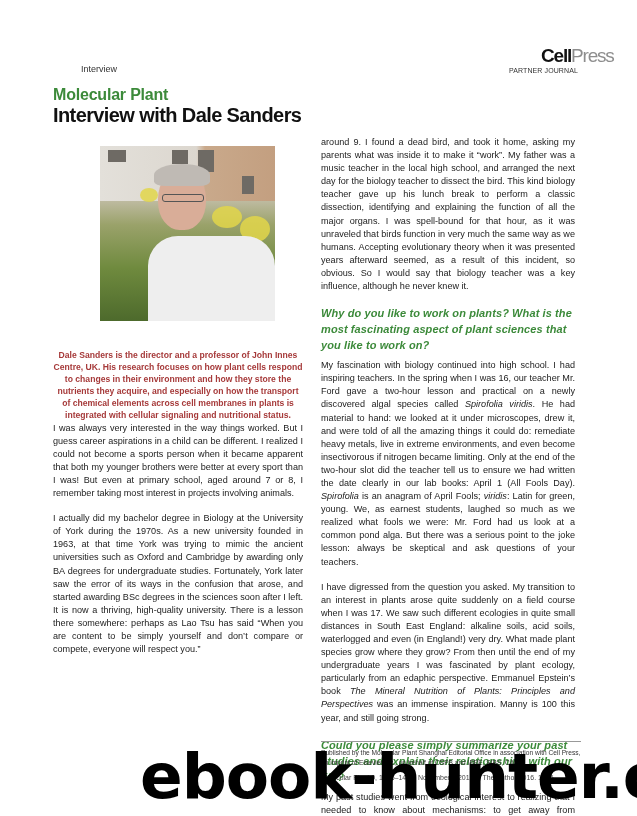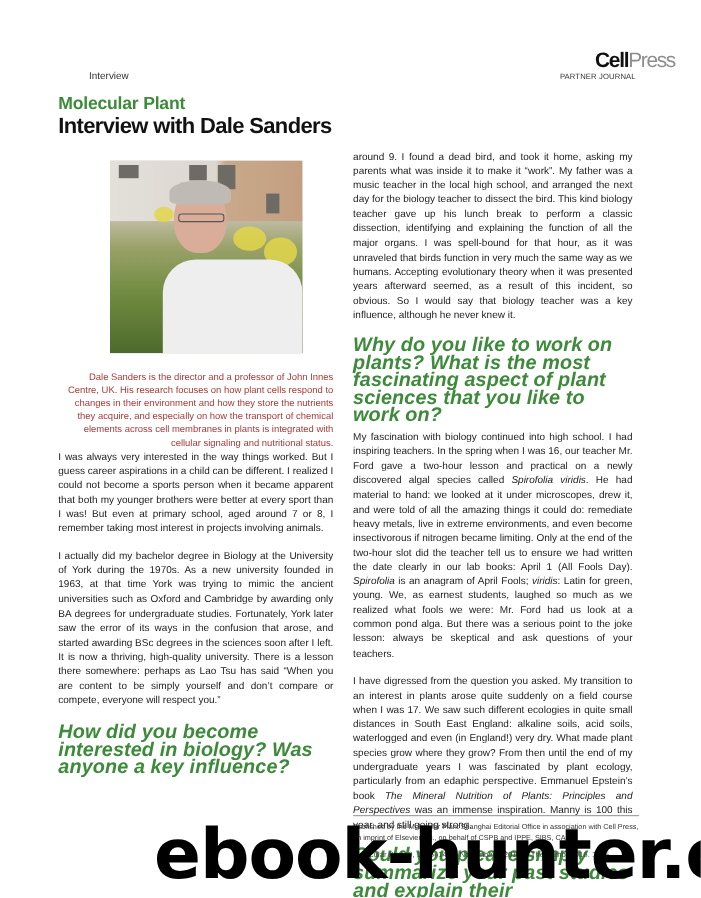--- a/index.html
+++ b/index.html
@@ -20,22 +20,22 @@
     .photo { width: 175px; height: 175px; margin-left: 47px; position: relative; overflow: hidden;
       background: linear-gradient(180deg, #d8d2c8 0%, #cfc6ba 25%, #9aa26a 45%, #6f8a3e 70%, #4d6a2c 100%); }
     .photo .bldg { position: absolute; left: 0; top: 0; width: 175px; height: 55px; background: linear-gradient(90deg, #e3e0da 0%, #dcd7cf 55%, #c9a98b 60%, #c39f80 100%); }
     .photo .win { position: absolute; background: #6e6a64; }
     .photo .bloom { position: absolute; border-radius: 50%; background: #e2d64a; opacity: 0.85; }
     .photo .shirt { position: absolute; left: 48px; top: 90px; width: 127px; height: 90px; background: #eeeeee; border-radius: 30px 30px 0 0; }
     .photo .head { position: absolute; left: 58px; top: 22px; width: 48px; height: 62px; background: #d9ad98; border-radius: 50% 50% 45% 45%; }
     .photo .hair { position: absolute; left: 54px; top: 18px; width: 56px; height: 22px; background: #bfbab4; border-radius: 50% 50% 20% 20%; }
     .photo .glasses { position: absolute; left: 62px; top: 48px; width: 40px; height: 6px; border: 1px solid #555; border-radius: 3px; }
 
-    .bio { color: #a63a3a; font-weight: normal; font-size: 8.6px; line-height: 12.1px; margin-top: 15px; text-align: right; }
-    h2.q { color: #3c8a3a; font-style: italic; font-weight: bold; font-size: 18px; line-height: 16px; margin: 14px 0 6px 0; text-align: left; letter-spacing: 0.1px; }
+    .bio { color: #a63a3a; font-weight: bold; font-size: 8.6px; line-height: 12.1px; margin-top: 28px; text-align: center; }
+    h2.q { color: #3c8a3a; font-style: italic; font-weight: bold; font-size: 11px; line-height: 16px; margin: 14px 0 6px 0; text-align: left; letter-spacing: 0.1px; }
     .col-right h2.q { margin-top: 12px; }
     p.a { margin: 0 0 12px 0; }
     p.a.tight { margin-bottom: 0; }
 
     .footnote { position: absolute; left: 321px; top: 741px; width: 260px; border-top: 1px solid #999; padding-top: 6px; font-size: 6.6px; line-height: 9.5px; color: #333; }
     .citation { position: absolute; left: 321px; top: 774px; font-size: 7px; color: #444; }
 
     .watermark { position: absolute; left: 140px; top: 742px; font-size: 63px; font-weight: bold; color: #000; letter-spacing: -1px; white-space: nowrap; line-height: 70px; font-family: "DejaVu Sans", sans-serif; }
   </style>
 </head>
@@ -66,21 +66,20 @@
     <div class="hair"></div>
     <div class="glasses"></div>
   </div>
 
   <div class="bio">Dale Sanders is the director and a professor of John Innes Centre, UK. His research focuses on how plant cells respond to changes in their environment and how they store the nutrients they acquire, and especially on how the transport of chemical elements across cell membranes in plants is integrated with cellular signaling and nutritional status.</div>
 
   <p class="a">I was always very interested in the way things worked. But I guess career aspirations in a child can be different. I realized I could not become a sports person when it became apparent that both my younger brothers were better at every sport than I was! But even at primary school, aged around 7 or 8, I remember taking most interest in projects involving animals.</p>
 
   <p class="a">I actually did my bachelor degree in Biology at the University of York during the 1970s. As a new university founded in 1963, at that time York was trying to mimic the ancient universities such as Oxford and Cambridge by awarding only BA degrees for undergraduate studies. Fortunately, York later saw the error of its ways in the confusion that arose, and started awarding BSc degrees in the sciences soon after I left. It is now a thriving, high-quality university. There is a lesson there somewhere: perhaps as Lao Tsu has said “When you are content to be simply yourself and don’t compare or compete, everyone will respect you.”</p>
 
-  <h2 class="q">How did you become interested in biology? Was anyone a key influence?</h2>
 
 </div>
 
 <div class="col col-right">
   <p class="a tight">around 9. I found a dead bird, and took it home, asking my parents what was inside it to make it “work”. My father was a music teacher in the local high school, and arranged the next day for the biology teacher to dissect the bird. This kind biology teacher gave up his lunch break to perform a classic dissection, identifying and explaining the function of all the major organs. I was spell-bound for that hour, as it was unraveled that birds function in very much the same way as we humans. Accepting evolutionary theory when it was presented years afterward seemed, as a result of this incident, so obvious. So I would say that biology teacher was a key influence, although he never knew it.</p>
 
   <h2 class="q">Why do you like to work on plants? What is the most fascinating aspect of plant sciences that you like to work on?</h2>
   <p class="a"><span>My fascination with biology continued into high school. I had inspiring teachers. In the spring when I was 16, our teacher Mr. Ford gave a two-hour lesson and practical on a newly discovered algal species called </span><i>Spirofolia viridis</i><span>. He had material to hand: we looked at it under microscopes, drew it, and were told of all the amazing things it could do: remediate heavy metals, live in extreme environments, and even become insectivorous if nitrogen became limiting. Only at the end of the two-hour slot did the teacher tell us to ensure we had written the date clearly in our lab books: April 1 (All Fools Day). </span><i>Spirofolia</i><span> is an anagram of April Fools; </span><i>viridis</i><span>: Latin for green, young. We, as earnest students, laughed so much as we realized what fools we were: Mr. Ford had us look at a common pond alga. But there was a serious point to the joke lesson: always be skeptical and ask questions of your teachers.</span></p>
   <p class="a tight"><span>I have digressed from the question you asked. My transition to an interest in plants arose quite suddenly on a field course when I was 17. We saw such different ecologies in quite small distances in South East England: alkaline soils, acid soils, waterlogged and even (in England!) very dry. What made plant species grow where they grow? From then until the end of my undergraduate years I was fascinated by plant ecology, particularly from an edaphic perspective. Emmanuel Epstein’s book </span><i>The Mineral Nutrition of Plants: Principles and Perspectives</i><span> was an immense inspiration. Manny is 100 this year, and still going strong.</span></p>
 

